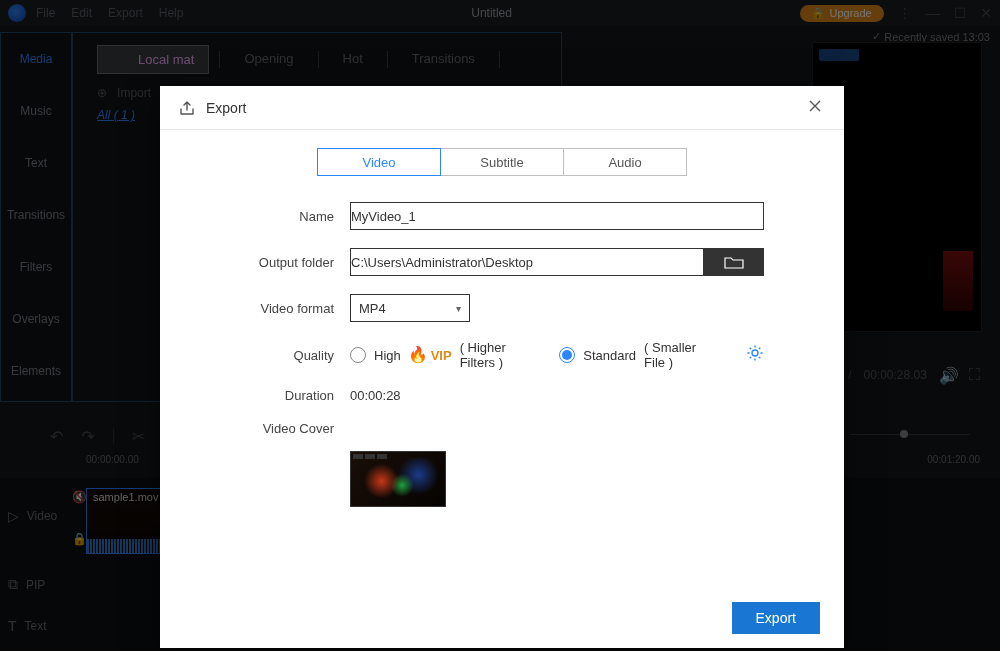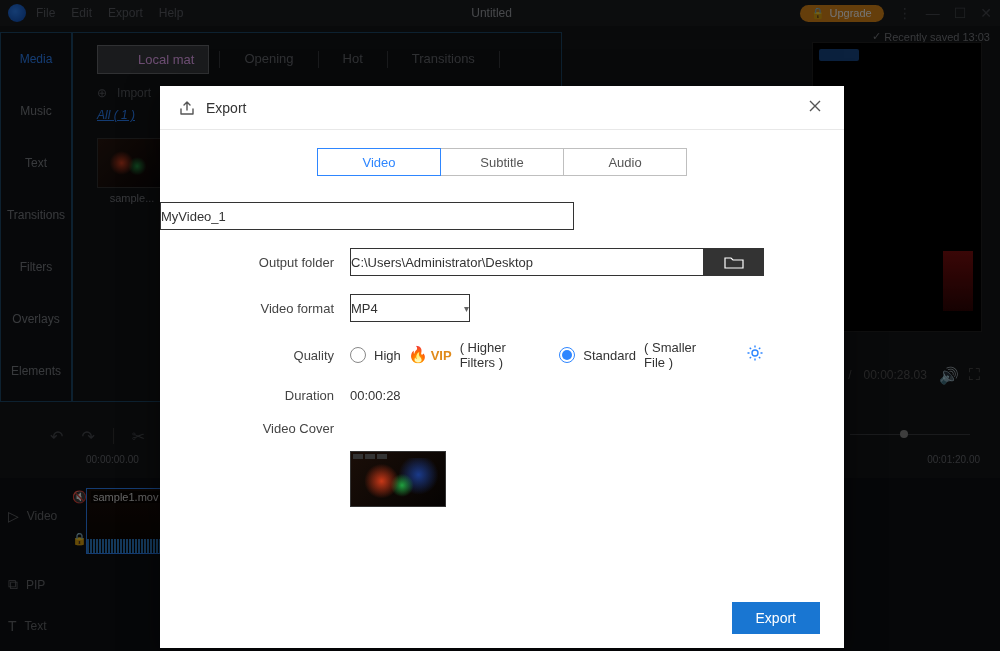--- a/index.html
+++ b/index.html
@@ -77,21 +77,21 @@
 .drow { display:flex; align-items:center; margin-bottom:18px;}
 .drow .dlab { width:190px; text-align:right; padding-right:16px; color:#444; font-size:13px;}
 .drow .fld { flex:0 0 414px;}
 
 .tinput { width:100%; height:28px; border:1px solid #333; padding:0 0; font-size:13px; color:#333; background:#fff;}
 .outputwrap { display:flex; width:414px;}
 .outputwrap .tinput { flex:1;}
 .browsebtn { width:60px; height:28px; background:#333; display:flex; align-items:center; justify-content:center; cursor:pointer;}
 .browsebtn svg { stroke:#fff; fill:none;}
 
-.selectwrap { width:120px; height:28px; border:1px solid #333; display:flex; align-items:center; padding:0 0; position:relative; cursor:pointer;gap:20px;}
+.selectwrap { width:120px; height:28px; border:1px solid #333; display:flex; align-items:center; padding:0 8px; position:relative; cursor:pointer;gap:20px;}
 .selectwrap .chev { margin-left:auto; font-size:10px; color:#666;}
 
 .qualrow .fld { display:flex; align-items:center; gap:36px;}
 .radio { width:16px; height:16px; border:1.5px solid #888; border-radius:50%; display:inline-block; position:relative; flex:none;}
 .radio.checked { border-color:#2e86ff;}
 .radio.checked::after { content:""; position:absolute; inset:2px; border-radius:50%; background:#2e86ff;}
 .qopt { display:flex; align-items:center; gap:8px; cursor:pointer;}
 .vip { color:#e08a1a; font-weight:600; display:flex; align-items:center; gap:2px;}
 .vip .flame{color:#e0401a;font-size:16px;line-height:1;}
 .gear { color:#2e86ff; font-size:16px; cursor:pointer; margin-left:6px;}
@@ -156,24 +156,20 @@
       <div class="sep"></div>
       <div class="btn" style="border:none">Transitions</div>
       <div class="sep"></div>
     </div>
     <div class="importrow">
       <span>⊕</span>
       <span>Import</span>
     </div>
     <div class="allrow">
       <span class="link">All ( 1 )</span>
-    </div>
-    <div class="thumb1">
-      <div class="pic"></div>
-      <div class="cap">sample...</div>
     </div>
   </div>
 
   <div class="preview">
     <div class="tinylogo"></div>
     <div class="red"></div>
   </div>
 
   <div class="tcontrols">
     <span>⏮</span>
@@ -245,20 +241,21 @@
     </div>
 
     <div class="dtabs">
       <div class="dtab active">Video</div>
       <div class="dtab">Subtitle</div>
       <div class="dtab">Audio</div>
     </div>
 
     <div class="dform">
       <div class="drow">
+        <div class="dlab">Name</div>
         <div class="fld">
           <input class="tinput" type="text" value="MyVideo_1" style="">
         </div>
       </div>
       <div class="drow">
         <div class="dlab">Output folder</div>
         <div class="fld outputwrap">
           <input class="tinput" type="text" value="C:\Users\Administrator\Desktop" style="">
           <div class="browsebtn">
             <svg width="20" height="14" viewBox="0 0 20 14">

